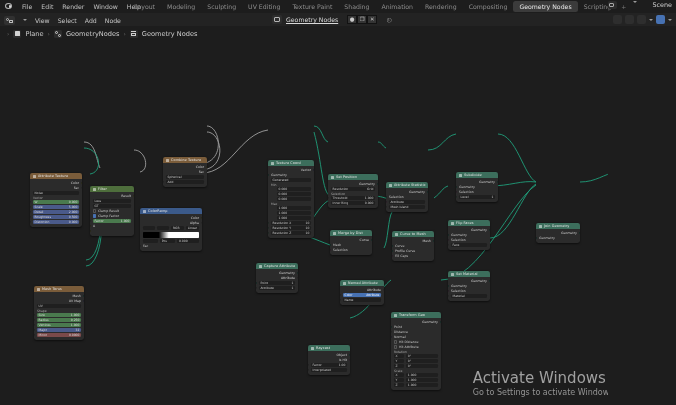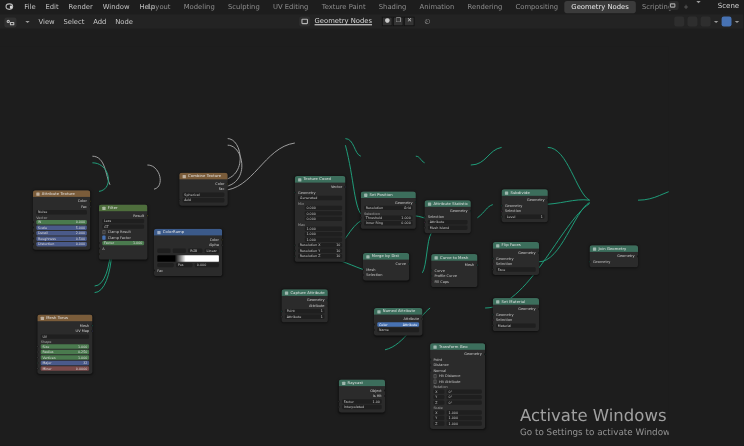--- a/index.html
+++ b/index.html
@@ -169,20 +169,33 @@
     <div class="eh-right">
       <span class="hr-btn"></span>
       <span class="hr-btn"></span>
       <span class="hr-btn"></span>
       <span class="caret"></span>
       <span class="hr-btn hl"></span>
       <span class="caret"></span>
     </div>
   </div>
 
+  <div class="crumbbar">
+    <div class="crumbs">
+      <span class="cr-sep">›</span>
+      <span class="cr-ico plane"></span>
+      <span>Plane</span>
+      <span class="cr-sep">›</span>
+      <span class="cr-ico mod"></span>
+      <span>GeometryNodes</span>
+      <span class="cr-sep">›</span>
+      <span class="cr-ico gn"></span>
+      <span>Geometry Nodes</span>
+    </div>
+  </div>
 
   <div class="canvas">
 
     <svg class="noodles" viewBox="0 0 676 363" preserveAspectRatio="none">
       <g fill="none" stroke="#1f9e7a" stroke-width="0.9">
 
         <path d="M84,100 C96,100 96,118 100,126" stroke="#9f9f9f"></path>
         <path d="M84,106 C100,106 104,130 90,132"></path>
 
         <path d="M86,218 C104,218 106,148 90,145"></path>

